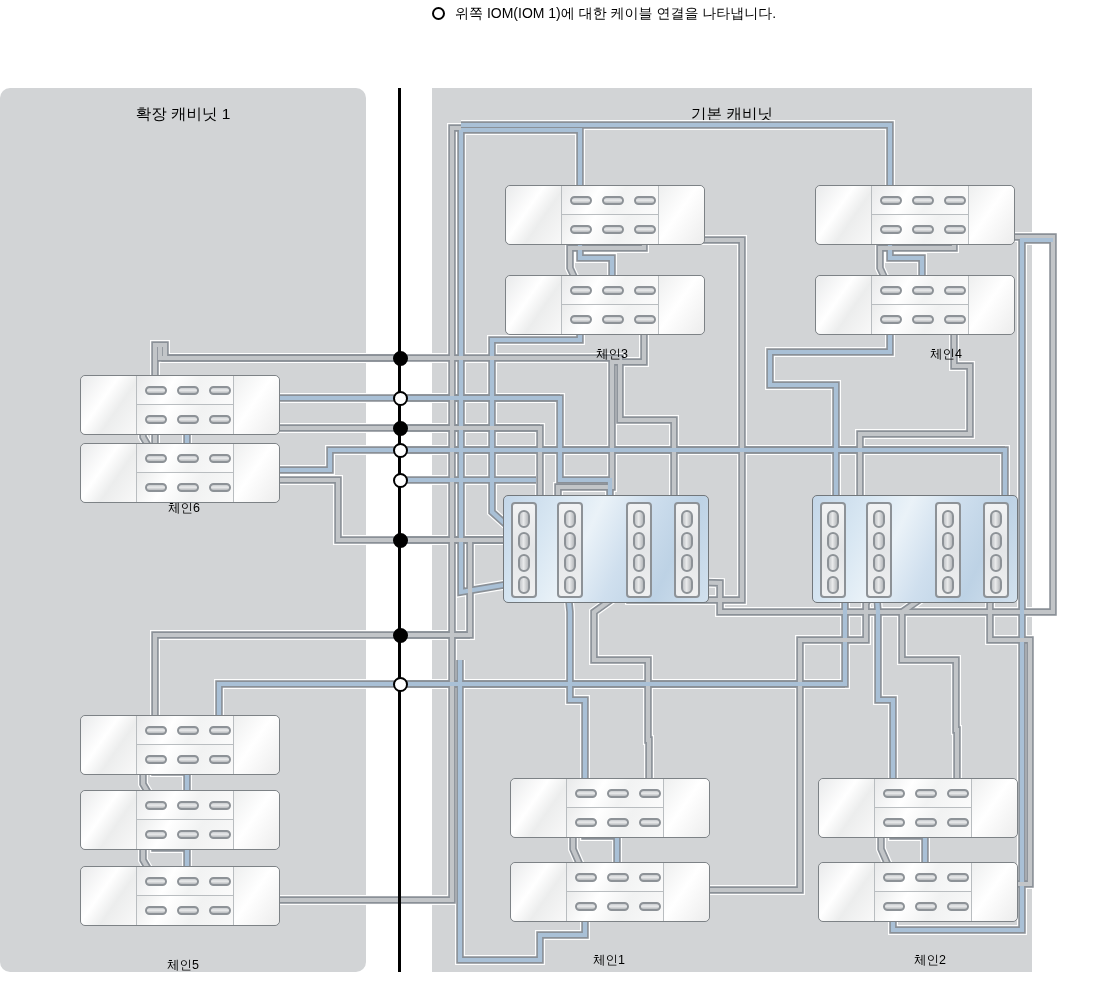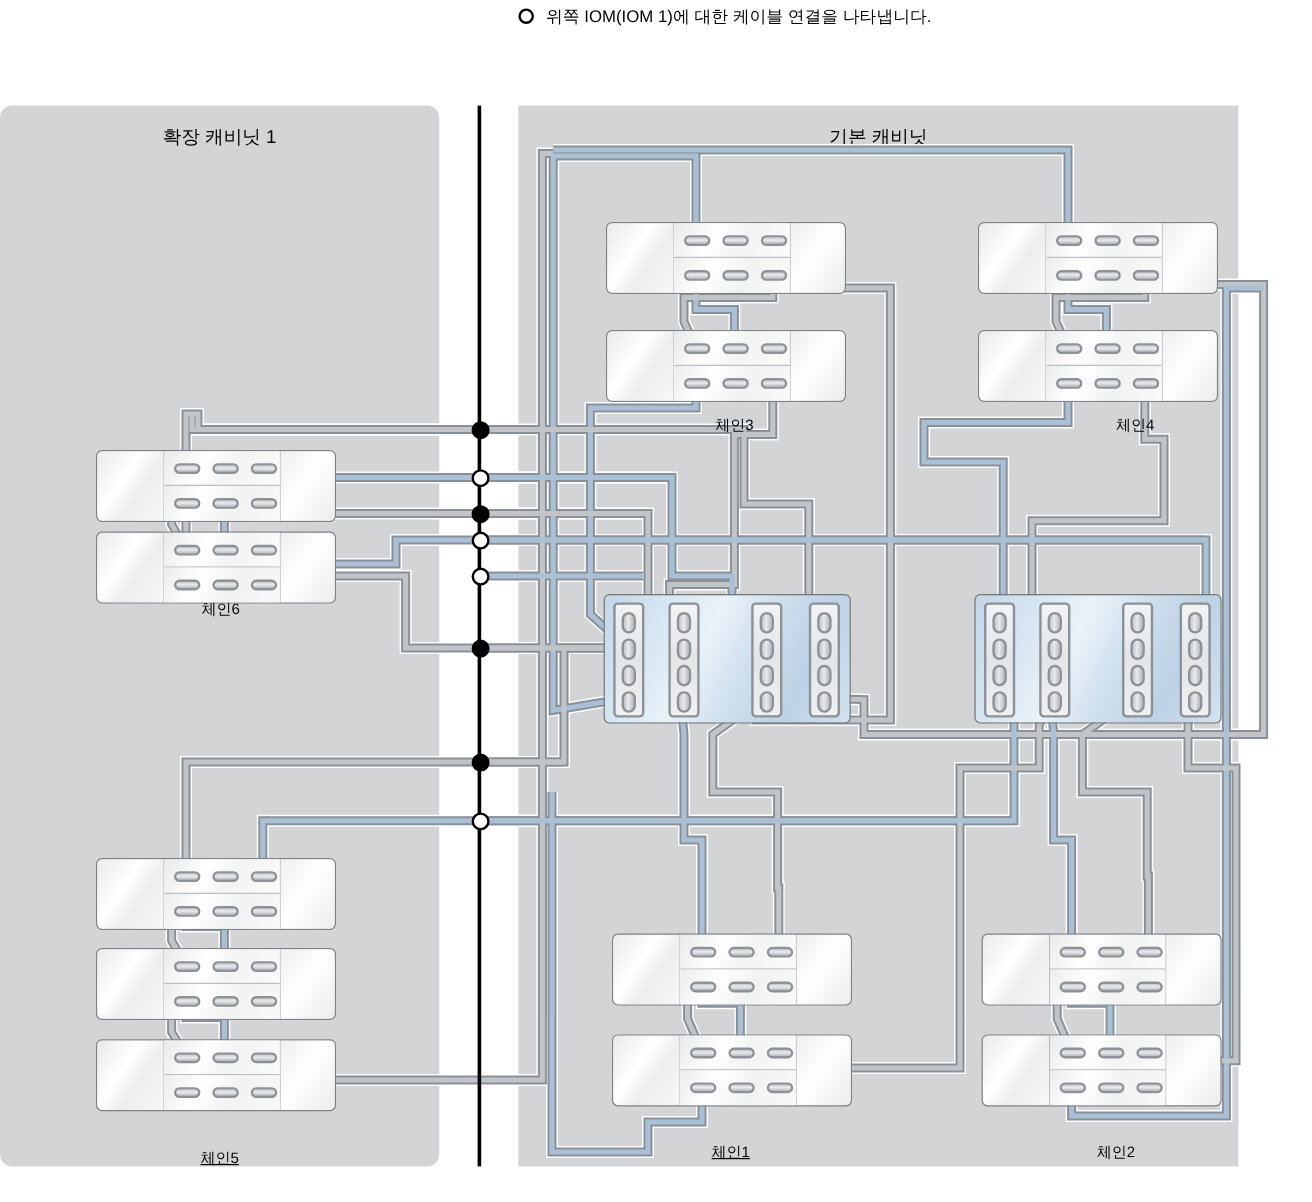--- a/index.html
+++ b/index.html
@@ -506,21 +506,21 @@
       <div class="dotmark open" style="left: 393px; top: 391px;"></div>
       <div class="dotmark filled" style="left: 393px; top: 421px;"></div>
       <div class="dotmark open" style="left: 393px; top: 443px;"></div>
       <div class="dotmark open" style="left: 393px; top: 473px;"></div>
       <div class="dotmark filled" style="left: 393px; top: 533px;"></div>
       <div class="dotmark filled" style="left: 393px; top: 628px;"></div>
       <div class="dotmark open" style="left: 393px; top: 677px;"></div>
     </div>
 
   <div id="chain-labels">
-      <div class="chain-label" style="left: 593px; top: 952px; text-decoration: underline;">체인1</div>
+      <div class="chain-label" style="left: 593px; top: 952px;">체인1</div>
       <div class="chain-label" style="left: 914px; top: 952px;">체인2</div>
       <div class="chain-label" style="left: 596px; top: 346px; text-align: right;">체인3</div>
       <div class="chain-label" style="left: 930px; top: 346px;">체인4</div>
-      <div class="chain-label" style="left: 167px; top: 957px; text-decoration: underline;">체인5</div>
+      <div class="chain-label" style="left: 167px; top: 957px;">체인5</div>
       <div class="chain-label" style="left: 168px; top: 476px; margin-top: 24px;">체인6</div>
     </div>
 
 </div>
 
 </body></html>

